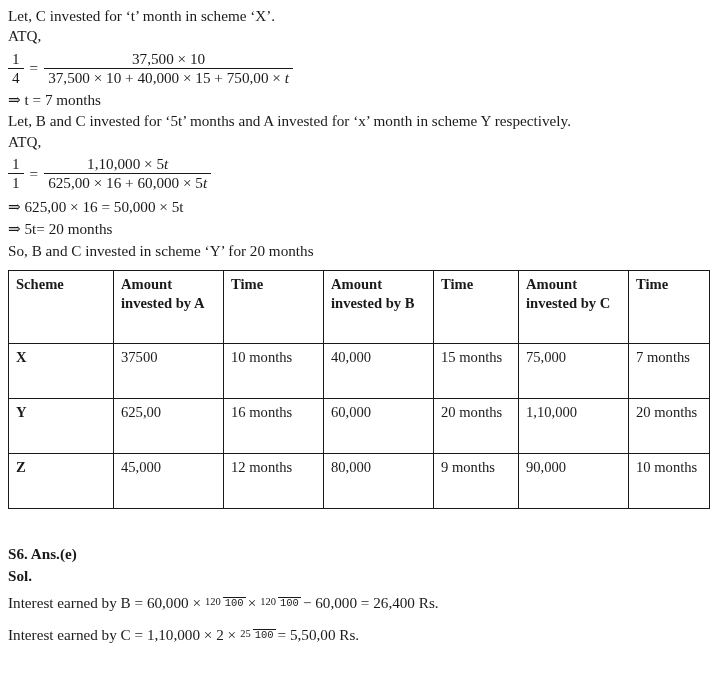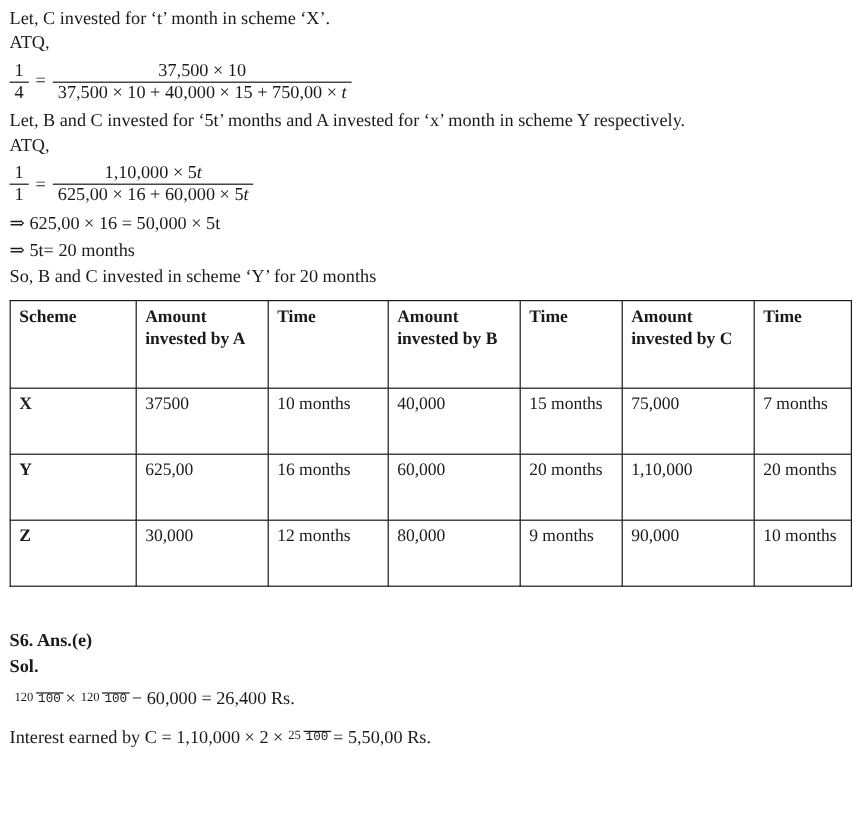--- a/index.html
+++ b/index.html
@@ -135,20 +135,21 @@
       <span class="num">1</span>
       <span class="den">4</span>
     </span>
     <span class="eqsign">=</span>
     <span class="frac">
       <span class="num">37,500 × 10</span>
       <span class="den"><span>37,500 × 10 + 40,000 × 15 + 750,00 × </span><span class="it">t</span></span>
     </span>
   </div>
 
+  <div class="ln line-h">⇒ t = 7 months</div>
 
   <div class="ln line-h" style="height:22px;">Let, B and C invested for ‘5t’ months and A invested for ‘x’ month in scheme Y respectively.</div>
   <div class="ln line-h">ATQ,</div>
 
   <div class="eqrow" style="height:43px;">
     <span class="frac">
       <span class="num">1</span>
       <span class="den">1</span>
     </span>
     <span class="eqsign">=</span>
@@ -198,36 +199,37 @@
           <td>Y</td>
           <td>625,00</td>
           <td>16 months</td>
           <td>60,000</td>
           <td>20 months</td>
           <td>1,10,000</td>
           <td>20 months</td>
         </tr>
         <tr class="row-z">
           <td>Z</td>
-          <td>30,000</td>
+          <td>45,000</td>
           <td>12 months</td>
           <td>80,000</td>
           <td>9 months</td>
           <td>90,000</td>
           <td>10 months</td>
         </tr>
       </tbody>
     </table>
   </div>
 
   <div class="sol-block">
     <div class="sol-head">S6. Ans.(e)</div>
     <div class="sol-head" style="height:23px;">Sol.</div>
 
     <div class="sol-line">
+      <span>Interest earned by B = 60,000 × </span>
       <span class="frac-small">
         <span class="num">120</span>
         <span class="den">100</span>
       </span>
       <span> × </span>
       <span class="frac-small">
         <span class="num">120</span>
         <span class="den">100</span>
       </span>
       <span> − 60,000 = 26,400 Rs.</span>

